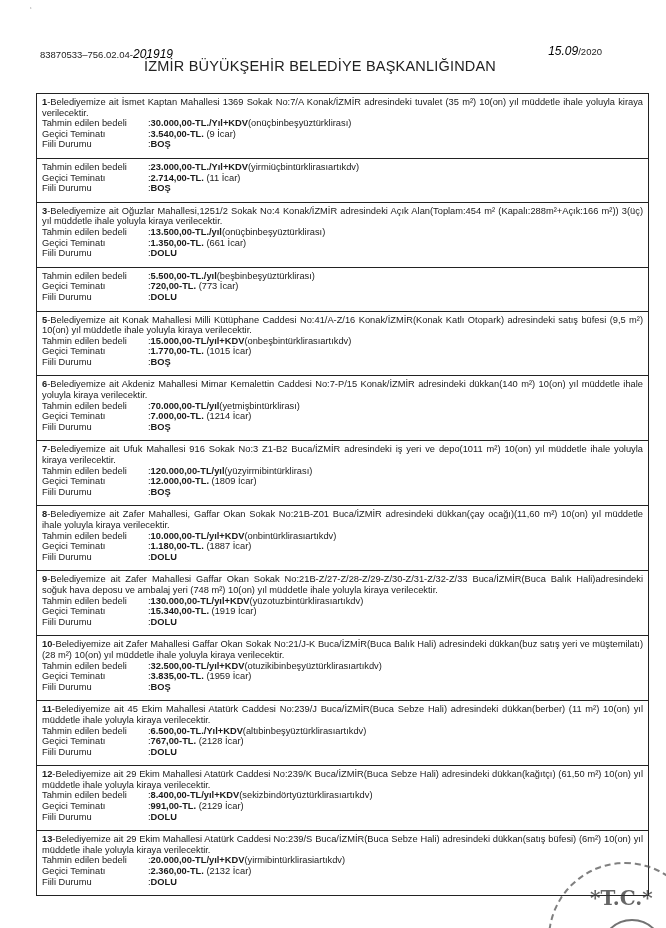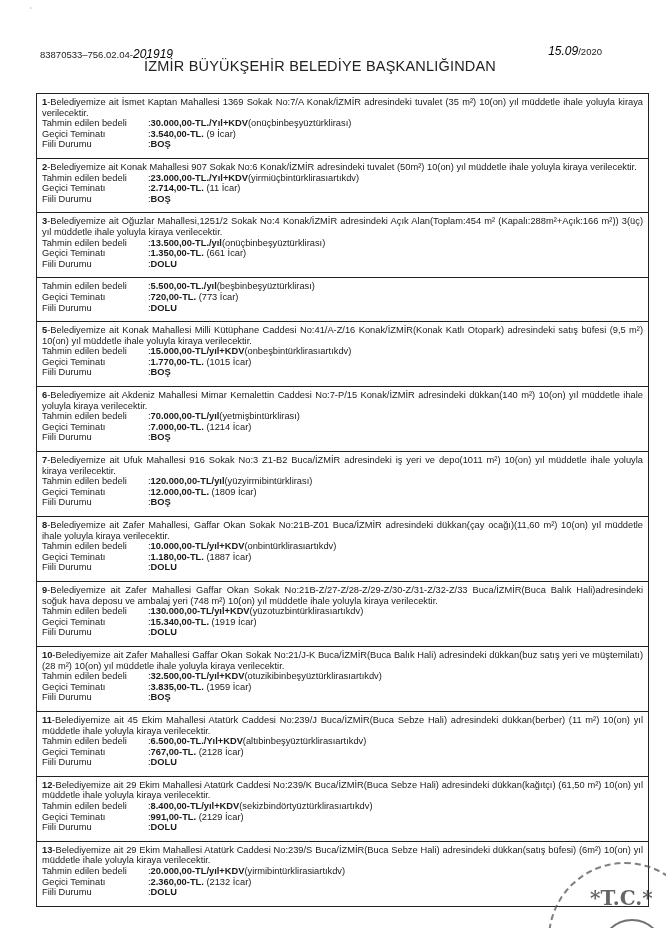--- a/index.html
+++ b/index.html
@@ -50,21 +50,20 @@
     <div class="row">
         <span class="lbl">Geçici Teminatı</span>
         <span class="val">:<b>3.540,00-TL.</b><span> (9 İcar)</span></span>
       </div>
     <div class="row">
         <span class="lbl">Fiili Durumu</span>
         <span class="val">:<b>BOŞ</b></span>
       </div>
     </div>
     <div class="item">
-    <div class="desc"><b>2</b><span>-Belediyemize ait Konak Mahallesi 907 Sokak No:6 Konak/İZMİR adresindeki tuvalet (50m²) 10(on) yıl müddetle ihale yoluyla kiraya verilecektir.</span></div>
     <div class="row">
         <span class="lbl">Tahmin edilen bedeli</span>
         <span class="val">:<b>23.000,00-TL./Yıl+KDV</b><span>(yirmiüçbintürklirasıartıkdv)</span></span>
       </div>
     <div class="row">
         <span class="lbl">Geçici Teminatı</span>
         <span class="val">:<b>2.714,00-TL.</b><span> (11 İcar)</span></span>
       </div>
     <div class="row">
         <span class="lbl">Fiili Durumu</span>

